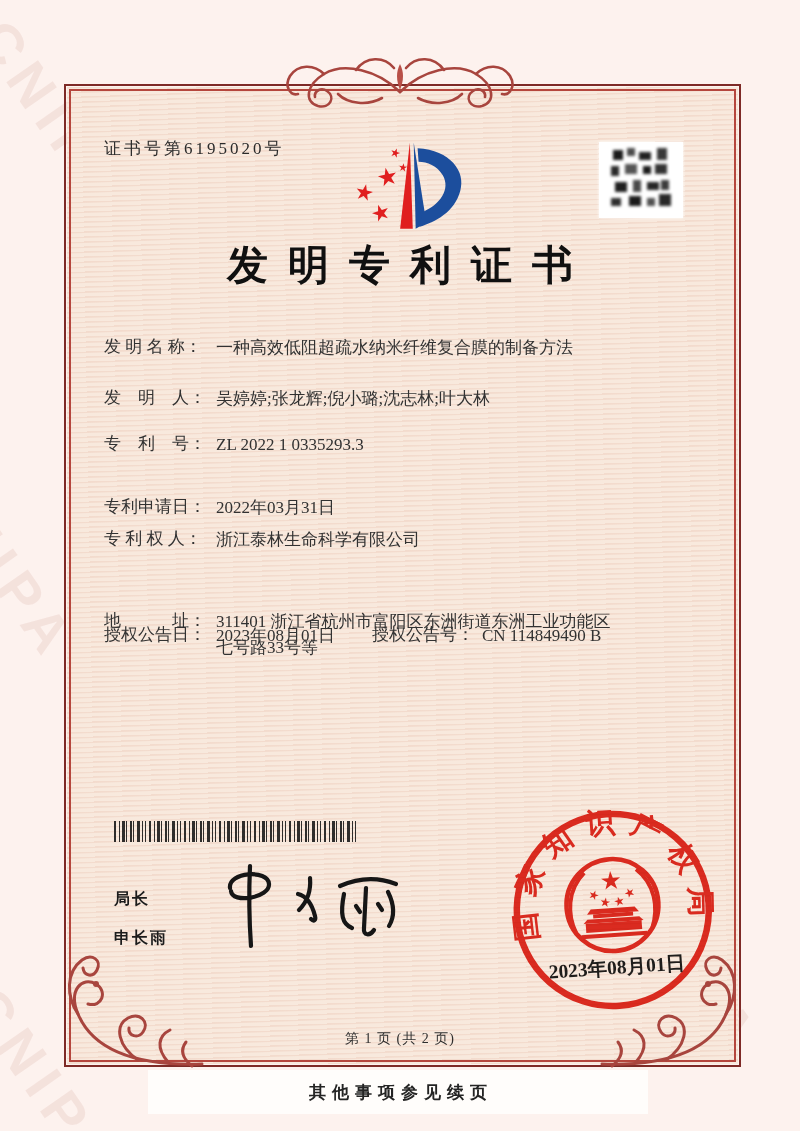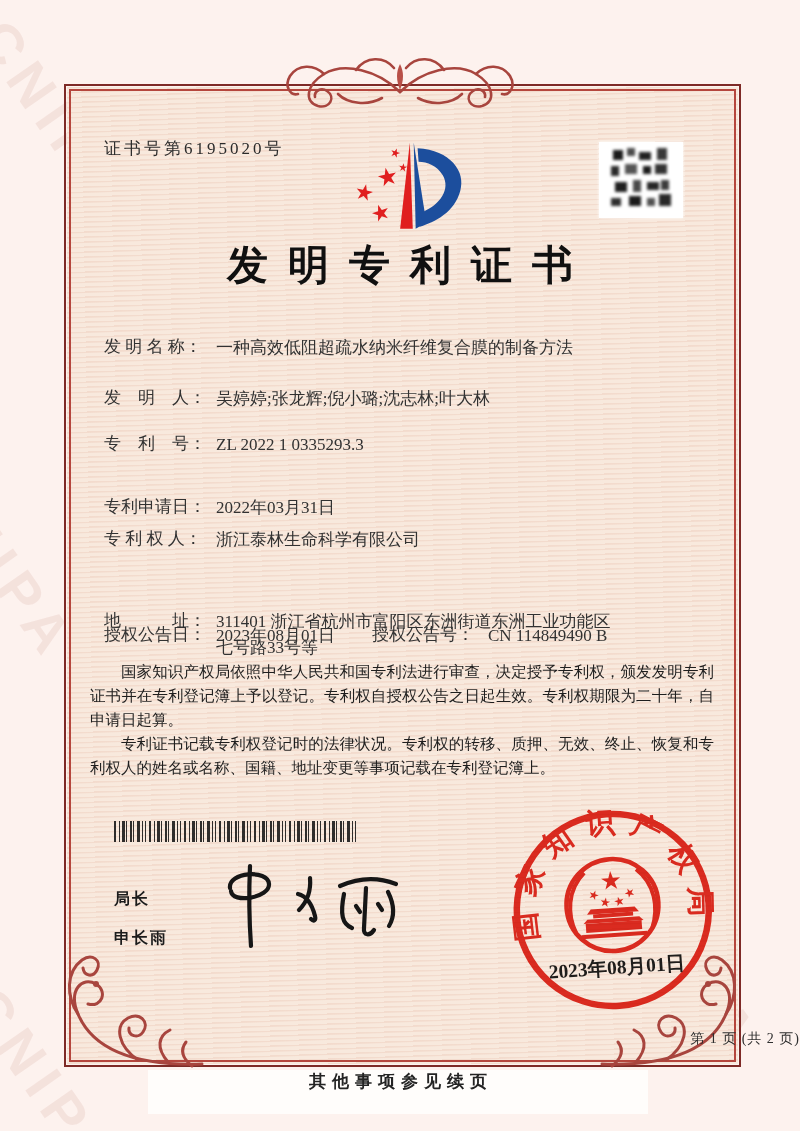--- a/index.html
+++ b/index.html
@@ -39,21 +39,21 @@
   }
   
   .fields{position:absolute;left:104px;top:330px;width:616px;font-size:17px;color:#323232;}
   .field-row{position:absolute;left:0;display:flex;align-items:flex-start;}
   .field-label{flex:none;width:112px;white-space:nowrap;}
   .field-value{white-space:pre-line;line-height:1.5;}
   .row-1{top:5px;}  .row-2{top:56px;} .row-3{top:102px;justify-content:center;}
   .row-4{top:150px;margin-top:15px;}.row-5{top:197px;}.row-6{top:248px;width:616px;margin-top:31px;}
   .row-7{top:293px;width:616px;}
   .grant-no-group{position:absolute;left:268px;top:0;display:flex;}
-  .grant-no-group .field-label{width:auto;margin-right:14px;}
+  .grant-no-group .field-label{width:auto;margin-right:8px;}
   
   .legal{position:absolute;left:90px;top:660px;width:624px;font-size:15.5px;line-height:24px;color:#1e1e1e;text-align:justify;}
   .legal p{margin:0;text-indent:2em;}
   
   .barcode{
     position:absolute;left:114px;top:821px;width:243px;height:21px;opacity:.88;
     background:repeating-linear-gradient(90deg,
       #141414 0 2px,transparent 2px 5px,
       #141414 5px 6px,transparent 6px 8px,
       #141414 8px 11px,transparent 11px 12px,
@@ -63,24 +63,24 @@
       #141414 23px 26px,transparent 26px 28px,
       #141414 28px 29px,transparent 29px 31px,
       #141414 31px 32px,transparent 32px 35px);
   }
   .sig-title{position:absolute;left:114px;top:889px;font-family:"Liberation Sans",sans-serif;font-weight:bold;font-size:16px;color:#1c1c1c;letter-spacing:2px;}
   .sig-name{position:absolute;left:114px;top:928px;font-family:Liberation Sans, sans-serif;font-weight:bold;font-size:16px;color:#1c1c1c;letter-spacing:2px;}
   .sig-hand{position:absolute;left:212px;top:858px;width:220px;height:96px;}
   
   .seal{position:absolute;left:507px;top:808px;width:212px;height:210px;transform:rotate(-4deg);opacity:.95;mix-blend-mode:multiply;}
   
-  .page-info{position:absolute;left:0;top:1030px;width:100%;text-align:right;font-size:14px;color:#2e2e2e;letter-spacing:1px;}
+  .page-info{position:absolute;left:0;top:1030px;width:100%;text-align:center;font-size:14px;color:#2e2e2e;letter-spacing:1px;}
   .cont-strip{
     position:absolute;left:148px;top:1070px;width:500px;height:44px;background:#fffdfb;
-    display:flex;justify-content:center;
+    display:flex;align-items:center;justify-content:center;
   }
   .cont-note{font-size:17px;font-weight:bold;letter-spacing:6px;text-indent:6px;color:#242424;}
   .defs-hidden{position:absolute;width:0;height:0;overflow:hidden;}
 </style>
 </head>
 <body>
 
 <svg class="defs-hidden" aria-hidden="true">
   <defs>
     <path id="star" d="M0,-1 L0.2245,-0.309 L0.9511,-0.309 L0.3633,0.118 L0.5878,0.809 L0,0.382 L-0.5878,0.809 L-0.3633,0.118 L-0.9511,-0.309 L-0.2245,-0.309 Z"></path>
@@ -206,24 +206,20 @@
     <div class="field-row row-7">
       <span class="field-label">授权公告日：</span>
       <span class="field-value">2023年08月01日</span>
       <span class="grant-no-group">
         <span class="field-label">授权公告号：</span>
         <span class="field-value">CN 114849490 B</span>
       </span>
     </div>
   </div>
 
-  <div class="legal">
-    <p>国家知识产权局依照中华人民共和国专利法进行审查，决定授予专利权，颁发发明专利证书并在专利登记簿上予以登记。专利权自授权公告之日起生效。专利权期限为二十年，自申请日起算。</p>
-    <p>专利证书记载专利权登记时的法律状况。专利权的转移、质押、无效、终止、恢复和专利权人的姓名或名称、国籍、地址变更等事项记载在专利登记簿上。</p>
-  </div>
 
   <div class="barcode"></div>
 
   <div class="sig-title">局长</div>
   <div class="sig-name">申长雨</div>
   <svg class="sig-hand" viewBox="0 0 220 96">
     <g fill="none" stroke="#161616" stroke-width="4.2" stroke-linecap="round" stroke-linejoin="round">
       <path d="M38 8 C 37 30 37 60 39 88"></path>
       <path d="M18 30 C 16 14 56 11 57 26 C 58 40 20 46 19 33"></path>
       <path d="M98 20 C 99 32 95 44 87 52"></path>

